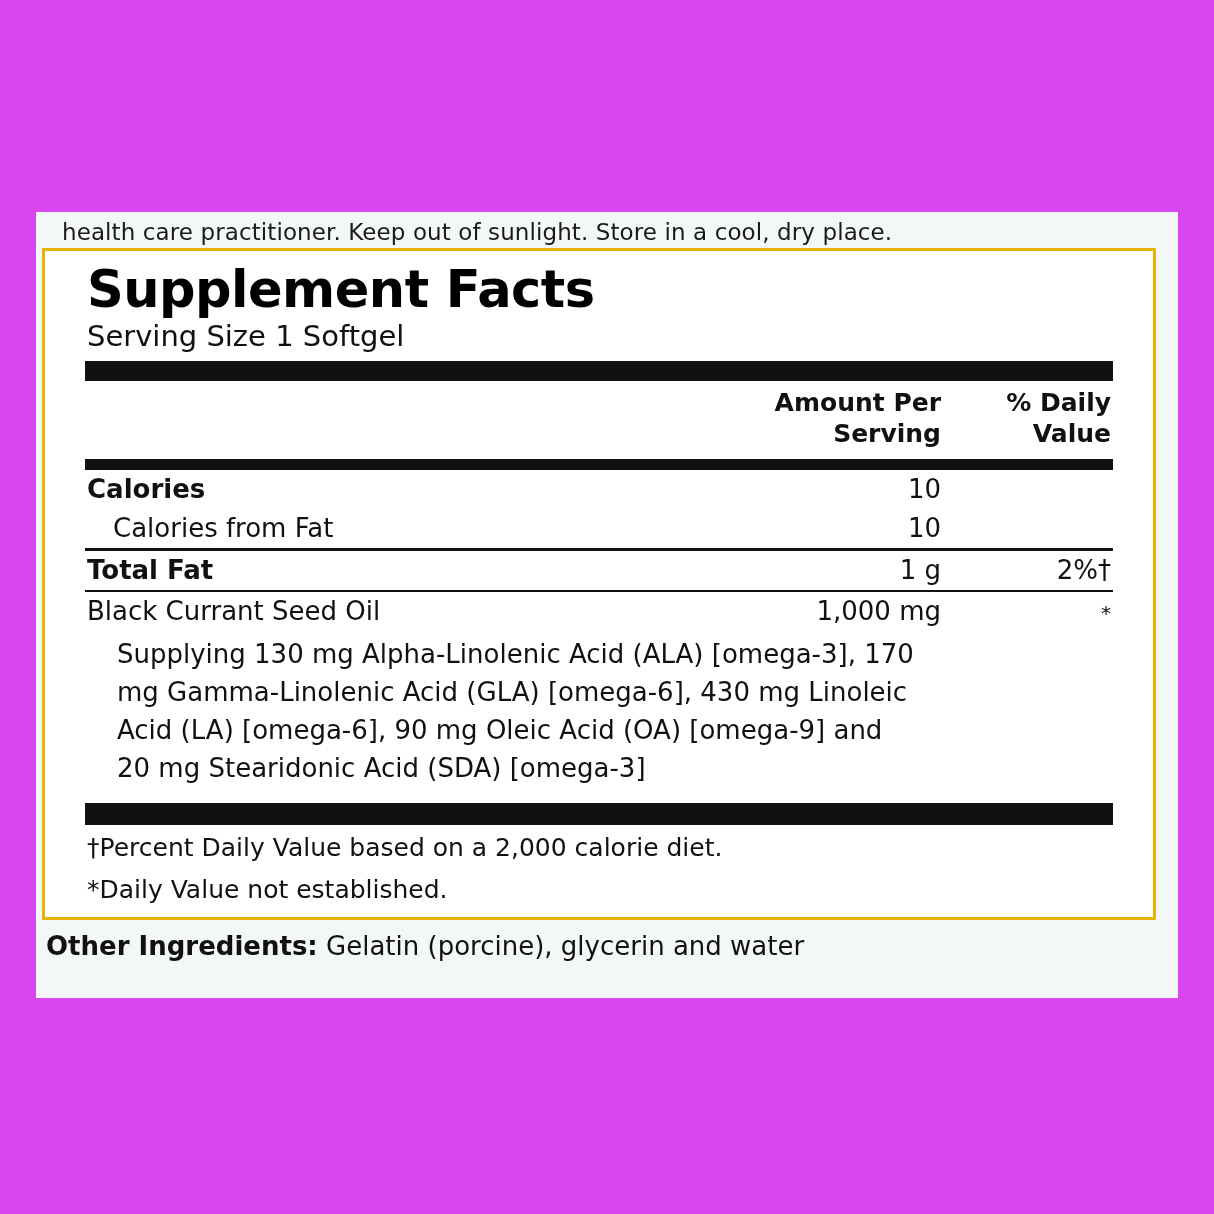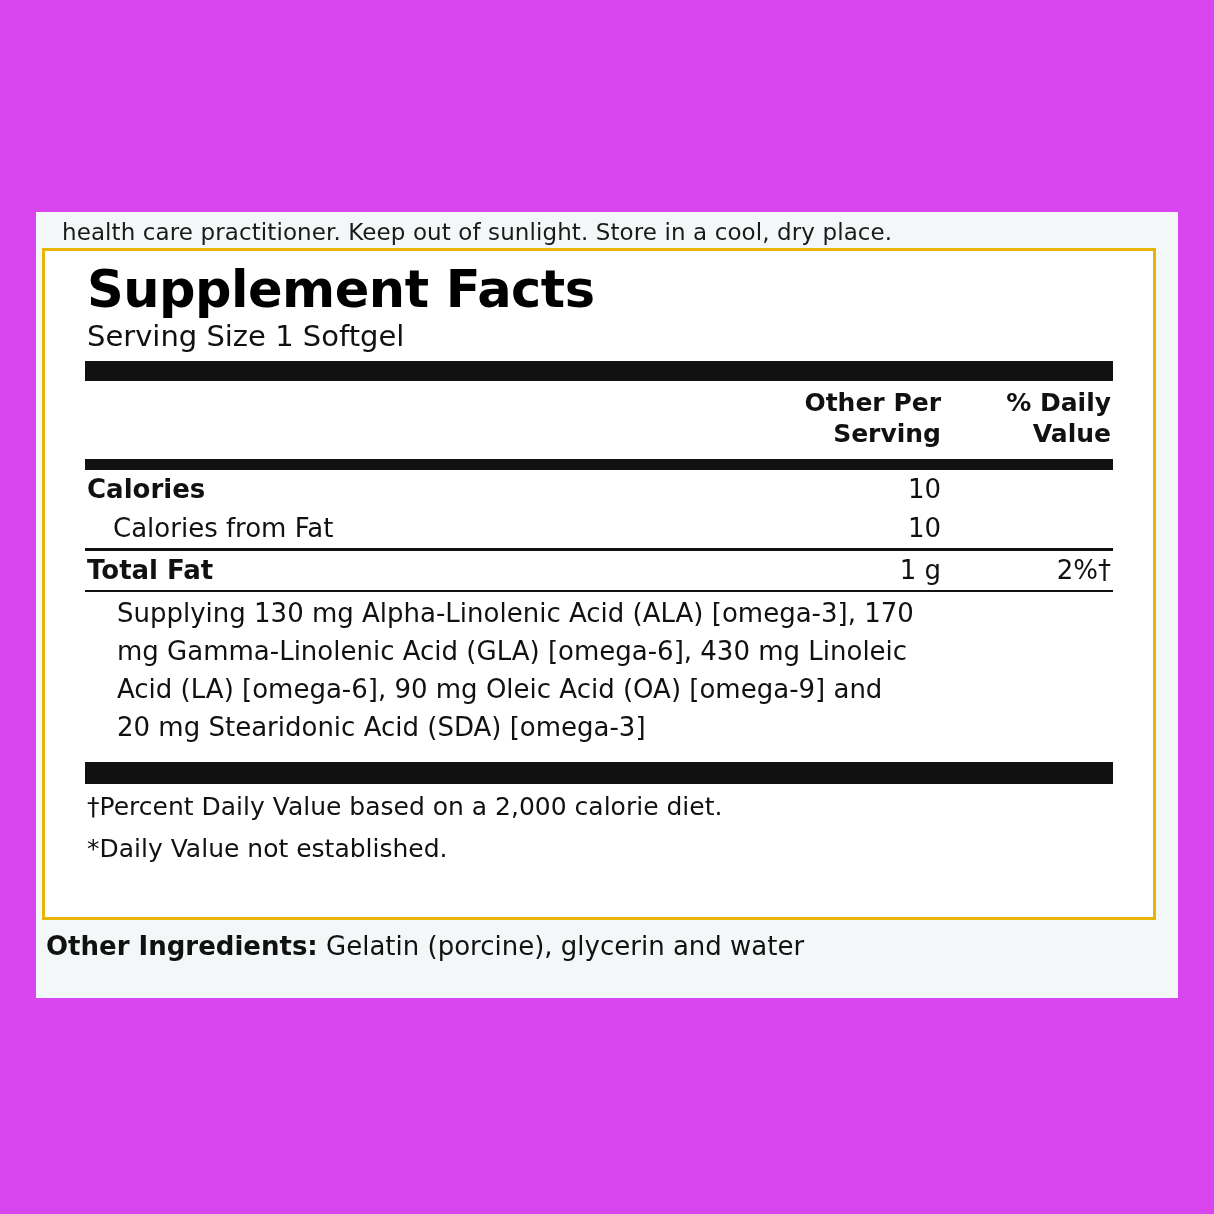--- a/index.html
+++ b/index.html
@@ -183,21 +183,21 @@
   <div class="panel">
     <div class="panel-inner">
 
       <div class="sf-title">Supplement Facts</div>
       <div class="serving-size">Serving Size 1 Softgel</div>
 
       <div class="bar-thick"></div>
 
       <div class="head-row">
         <div class="head-amt">
-          <div>Other Per</div>
+          <div>Amount Per</div>
           <div>Serving</div>
         </div>
         <div class="head-dv">
           <div>% Daily</div>
           <div>Value</div>
         </div>
       </div>
 
       <div class="bar-mid"></div>
 
@@ -216,20 +216,25 @@
       <div class="rule-thin"></div>
 
       <div class="row">
         <div class="nm bold">Total Fat</div>
         <div class="amt">1 g</div>
         <div class="dv">2%†</div>
       </div>
 
       <div class="rule-hair"></div>
 
+      <div class="row">
+        <div class="nm">Black Currant Seed Oil</div>
+        <div class="amt">1,000 mg</div>
+        <div class="dv star">*</div>
+      </div>
 
       <div class="supplying">Supplying 130 mg Alpha-Linolenic Acid (ALA) [omega-3], 170 mg Gamma-Linolenic Acid (GLA) [omega-6], 430 mg Linoleic Acid (LA) [omega-6], 90 mg Oleic Acid (OA) [omega-9] and 20 mg Stearidonic Acid (SDA) [omega-3]</div>
 
       <div class="bar-block"></div>
 
       <div class="footnote">†Percent Daily Value based on a 2,000 calorie diet.</div>
       <div class="footnote">*Daily Value not established.</div>
 
     </div>
   </div>

